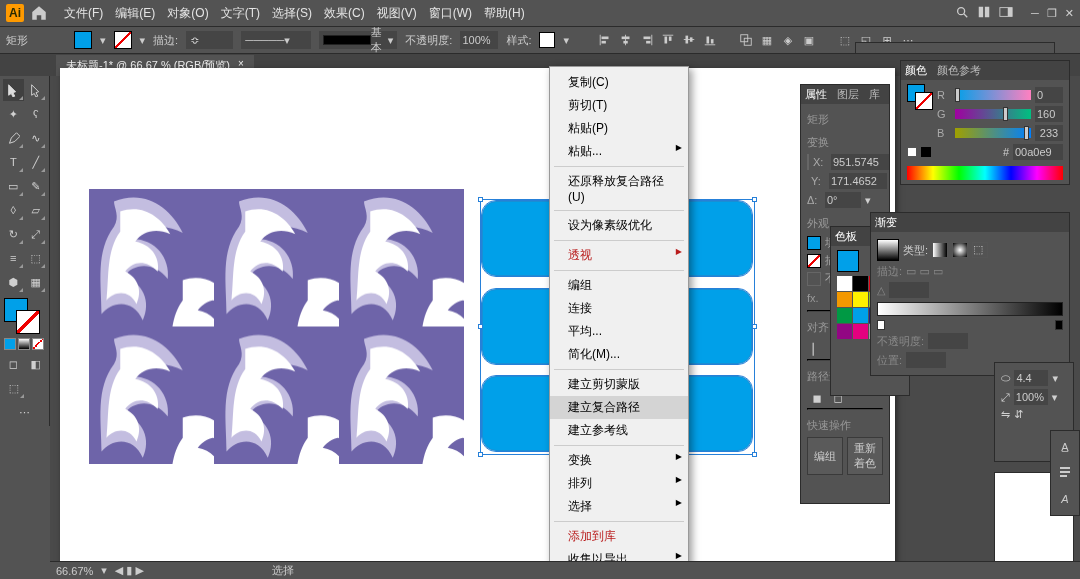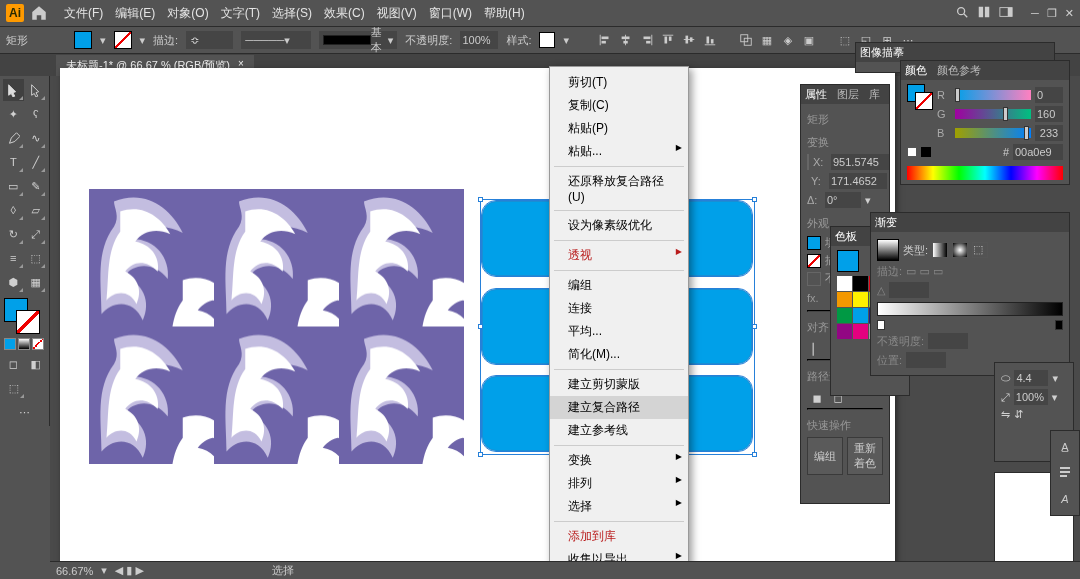--- a/index.html
+++ b/index.html
@@ -297,22 +297,22 @@
         <div class="handle" style="right:-3px;bottom:-3px"></div>
       <div class="handle" style="left:50%;top:-3px;margin-left:-3px"></div>
         <div class="handle" style="left:50%;bottom:-3px;margin-left:-3px"></div>
       <div class="handle" style="left:-3px;top:50%;margin-top:-3px"></div>
         <div class="handle" style="right:-3px;top:50%;margin-top:-3px"></div>
     </div>
   </div>
 </div>
 
 <div class="ctx">
+  <div class="ci">复制(C)</div>
   <div class="ci">剪切(T)</div>
-  <div class="ci">复制(C)</div>
   <div class="ci">粘贴(P)</div>
   <div class="ci sub">粘贴...</div>
   <hr>
   <div class="ci">还原释放复合路径(U)</div>
   <hr>
   <div class="ci">设为像素级优化</div>
   <hr>
   <div class="ci sub dis">透视</div>
   <hr>
   <div class="ci">编组</div>
@@ -329,23 +329,20 @@
   <div class="ci sub">选择</div>
   <hr>
   <div class="ci dis">添加到库</div>
   <div class="ci sub">收集以导出</div>
 
 </div>
 
 <div class="panels">
 
   <div class="panel" style="left:55px;top:0;width:200px">
-    <div class="pt">
-        <span class="act">图像描摹</span>
-      </div>
     <div class="pc" style="height:10px"></div>
   </div>
 
   <div class="panel" style="left:100px;top:18;top:18px;width:170px">
     <div class="pt">
         <span class="act">颜色</span>
         <span>颜色参考</span>
       </div>
     <div class="pc">
       <div style="float:left;width:26px;height:26px;position:relative">

